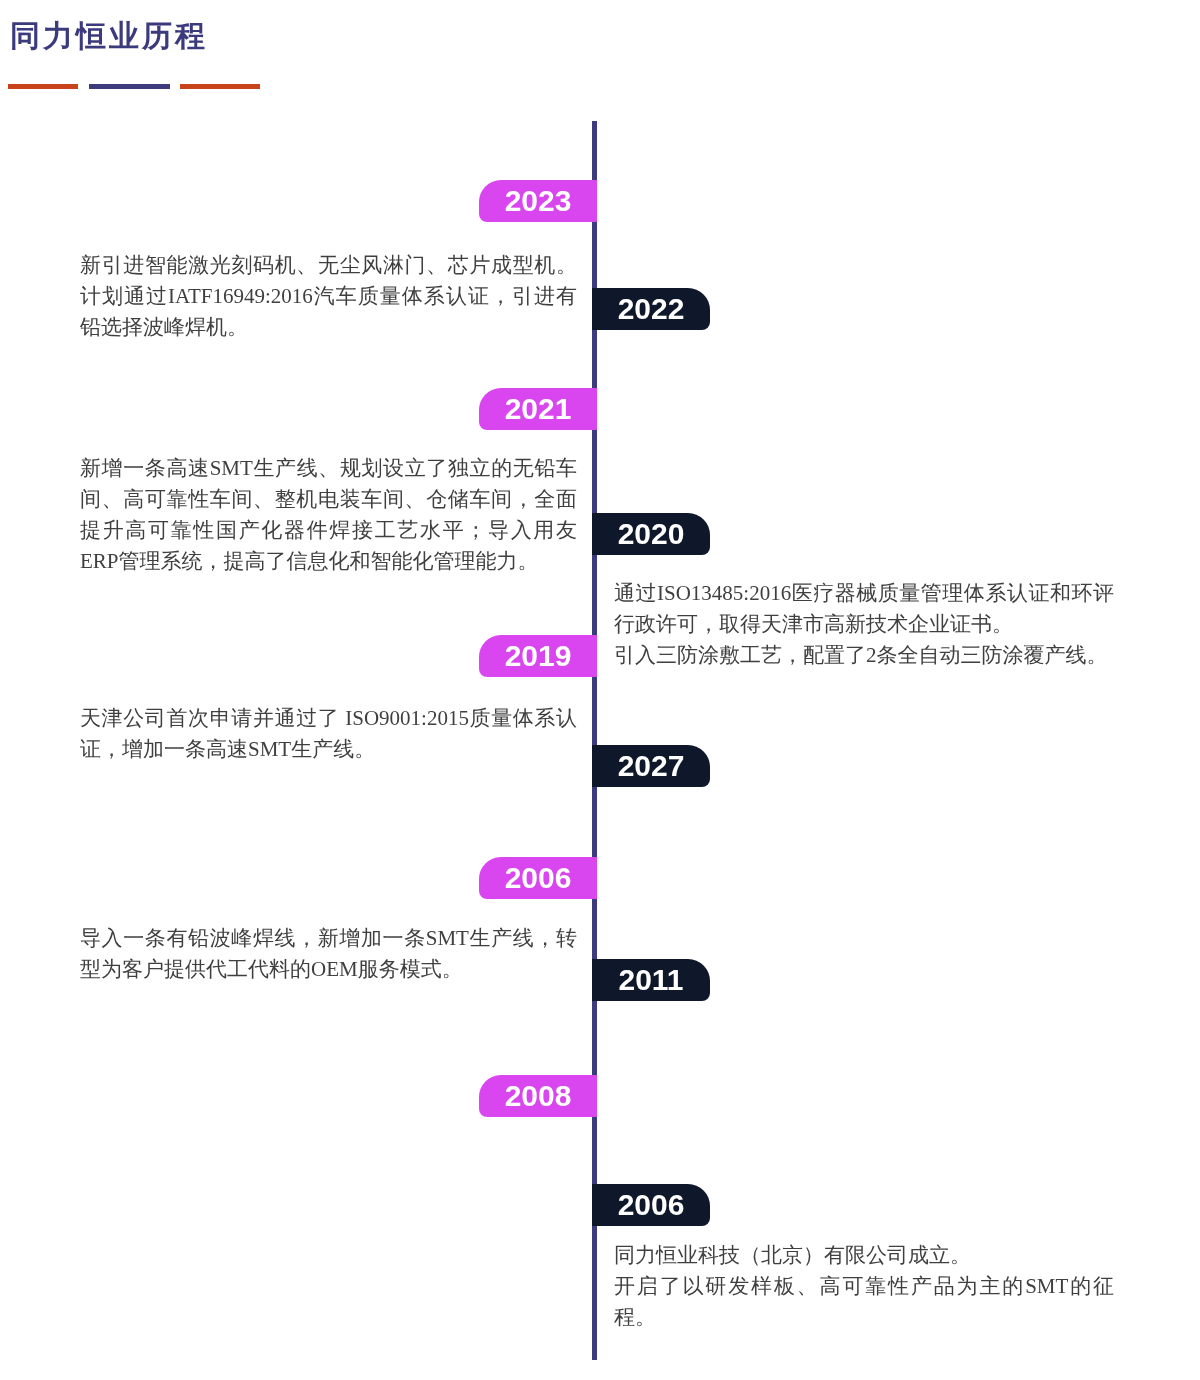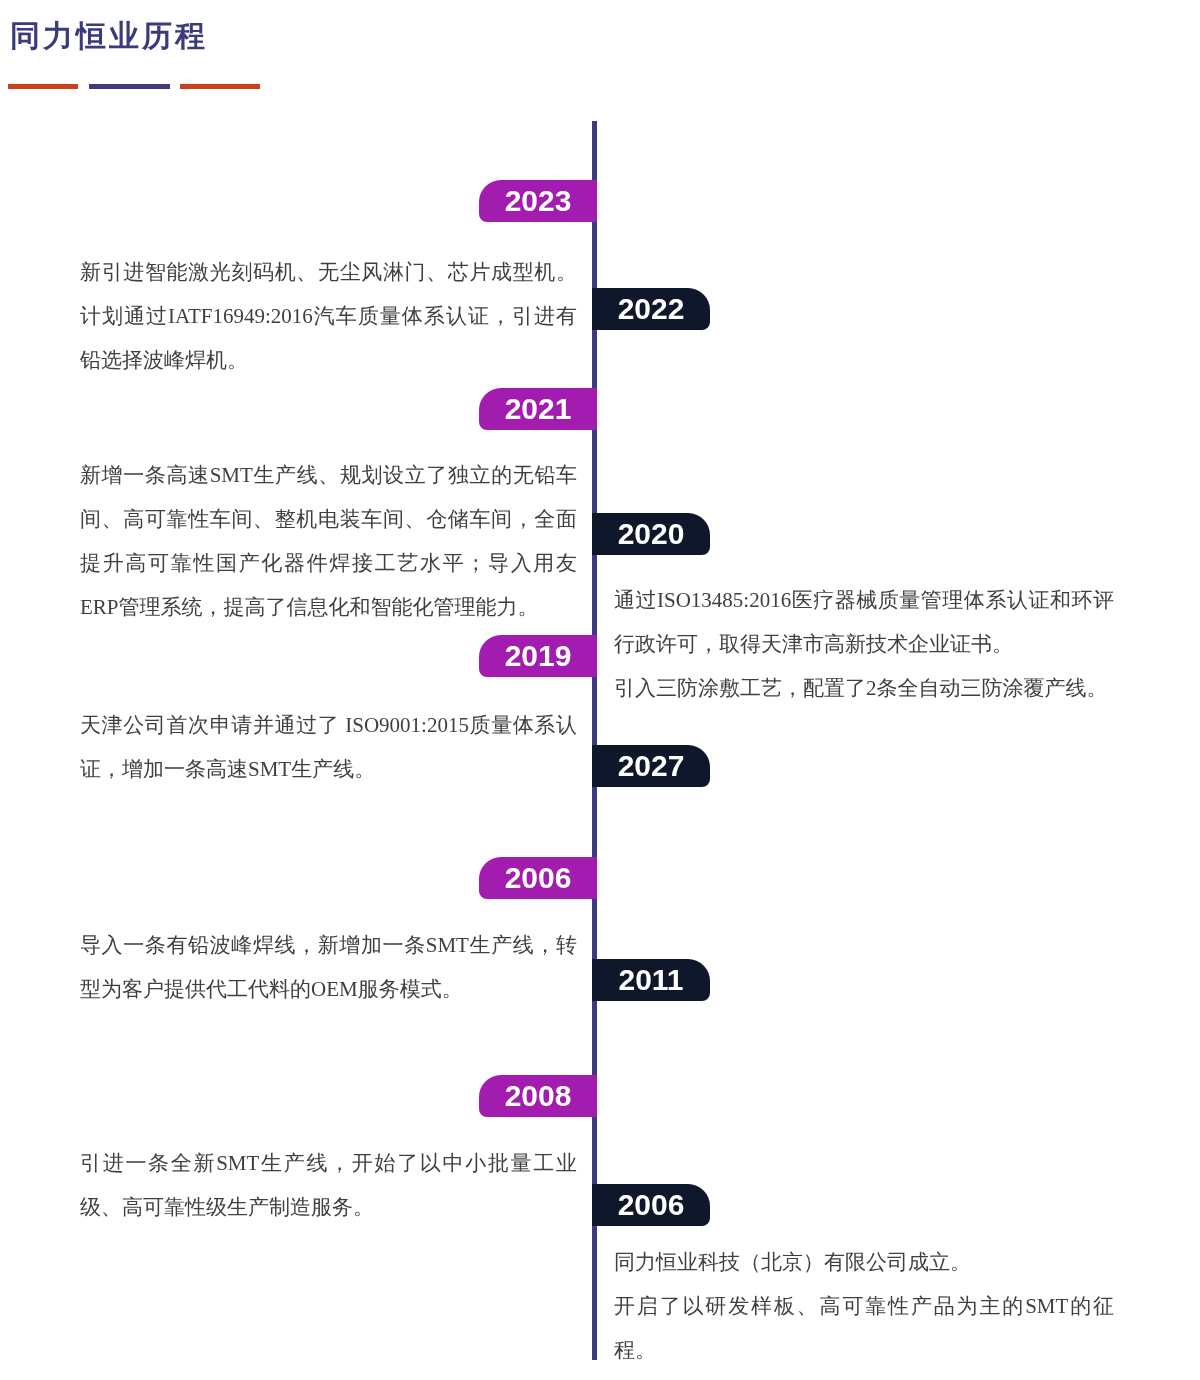--- a/index.html
+++ b/index.html
@@ -25,26 +25,26 @@
     background:#3c3b80;
   }
 
   
   .badge {
     position:absolute; height:42px; width:118px;
     display:flex; align-items:center; justify-content:center;
     color:#ffffff; font-size:30px; font-weight:bold;
     font-family:"Liberation Sans", sans-serif;
   }
-  .badge.left  { left:479px; background:#a21caf; border-radius:22px 0 0 8px; }
+  .badge.left  { left:479px; background:#d946ef; border-radius:22px 0 0 8px; }
   .badge.right { left:592px; background:#0f172a; border-radius:0 22px 8px 0; }
 
   
   .evt {
-    position:absolute; font-size:21px; line-height:44px; color:#3f3f3f;
+    position:absolute; font-size:21px; line-height:31px; color:#3f3f3f;
     font-family:"Liberation Serif", serif;
     white-space:pre-line; text-align:justify;
   }
   .evt.left  { left:80px;  width:497px; }
   .evt.right { left:614px; width:500px; }
 </style>
 </head>
 <body>
 
 <div class="canvas">
@@ -72,19 +72,18 @@
   <div class="evt left" style="top:703px">天津公司首次申请并通过了 ISO9001:2015质量体系认证，增加一条高速SMT生产线。</div>
 
   <div class="badge right" style="top:745px">2027</div>
 
   <div class="badge left" style="top:857px">2006</div>
   <div class="evt left" style="top:923px">导入一条有铅波峰焊线，新增加一条SMT生产线，转型为客户提供代工代料的OEM服务模式。</div>
 
   <div class="badge right" style="top:959px">2011</div>
 
   <div class="badge left" style="top:1075px">2008</div>
-  <div class="evt left" style="top:1141px">引进一条全新SMT生产线，开始了以中小批量工业级、高可靠性级生产制造服务。</div>
 
   <div class="badge right" style="top:1184px">2006</div>
   <div class="evt right" style="top:1240px">同力恒业科技（北京）有限公司成立。
 开启了以研发样板、高可靠性产品为主的SMT的征程。</div>
 
 </div>
 
 </body></html>

